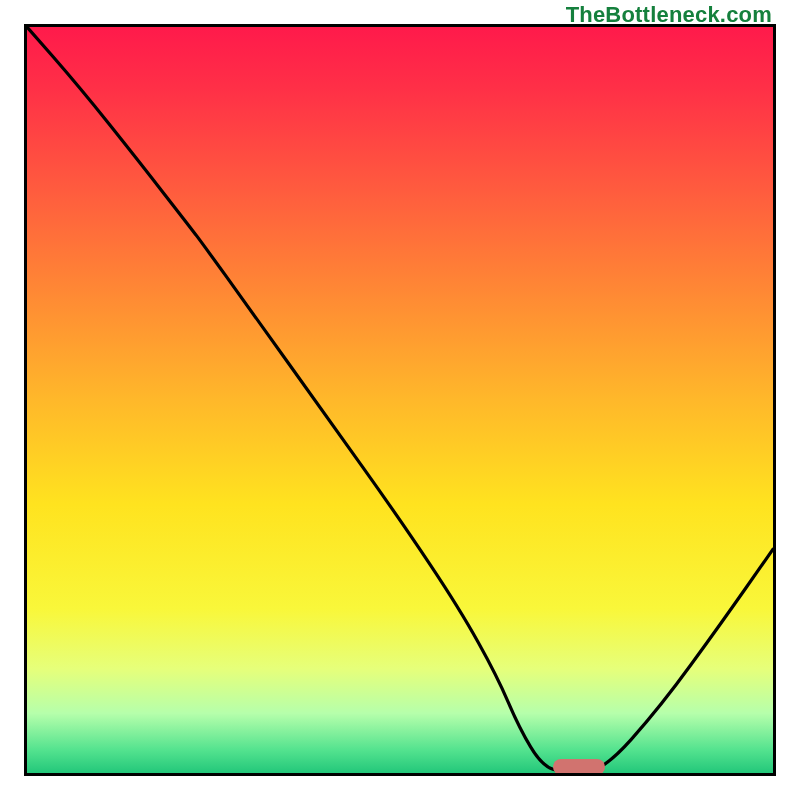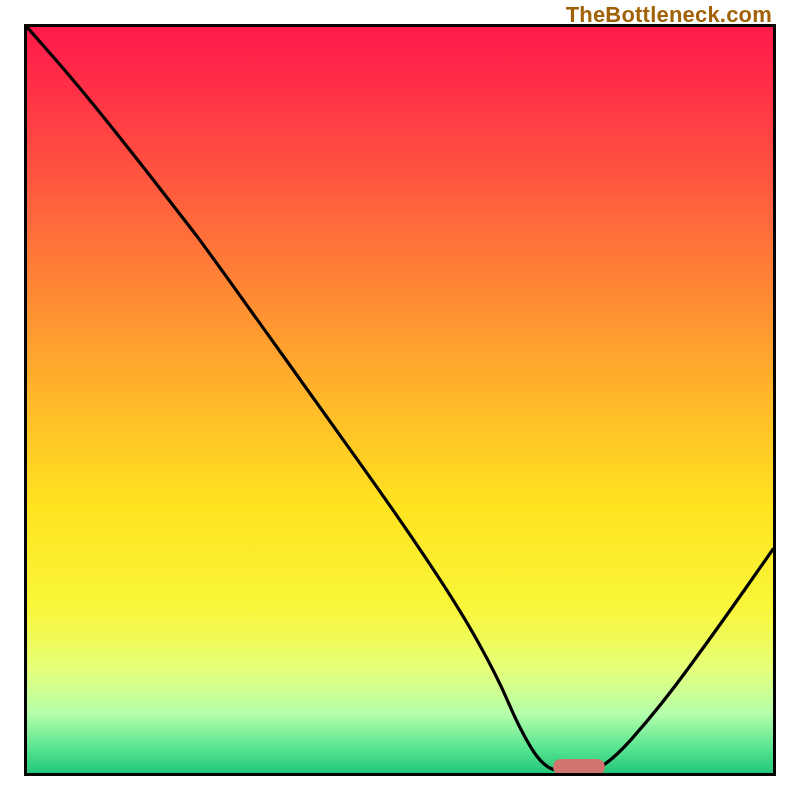--- a/index.html
+++ b/index.html
@@ -1,20 +1,20 @@
 <!DOCTYPE html>
 <html><head>
 <meta charset="utf-8">
 <style>
   html,body{margin:0;padding:0;width:800px;height:800px;background:#fff;
             font-family:Arial,Helvetica,sans-serif;}
   .frame{position:absolute;left:24px;top:24px;width:752px;height:752px;
          border:3px solid #000;box-sizing:border-box;}
   .watermark{position:absolute;top:2px;right:28px;
-             font-size:22px;font-weight:600;color:#a16207;letter-spacing:.2px;}
+             font-size:22px;font-weight:600;color:#15803d;letter-spacing:.2px;}
   .plot{position:absolute;left:27px;top:27px;width:746px;height:746px;
         overflow:hidden;}
   .bg{position:absolute;inset:0;
       background:linear-gradient(to bottom,
         #ff1a4b 0%, #ff2f47 8%, #ff5c3e 22%, #ff8a34 36%,
         #ffb82a 50%, #ffe31f 64%, #f9f73a 78%, #e6ff7a 86%,
         #b6ffab 92%, #52e28e 97%, #23c77a 100%);}
   svg.curve{position:absolute;inset:0;width:100%;height:100%;}
   .marker{position:absolute;width:52px;height:16px;border-radius:8px;
           background:#d1736f;transform:translate(-50%,-50%);}

